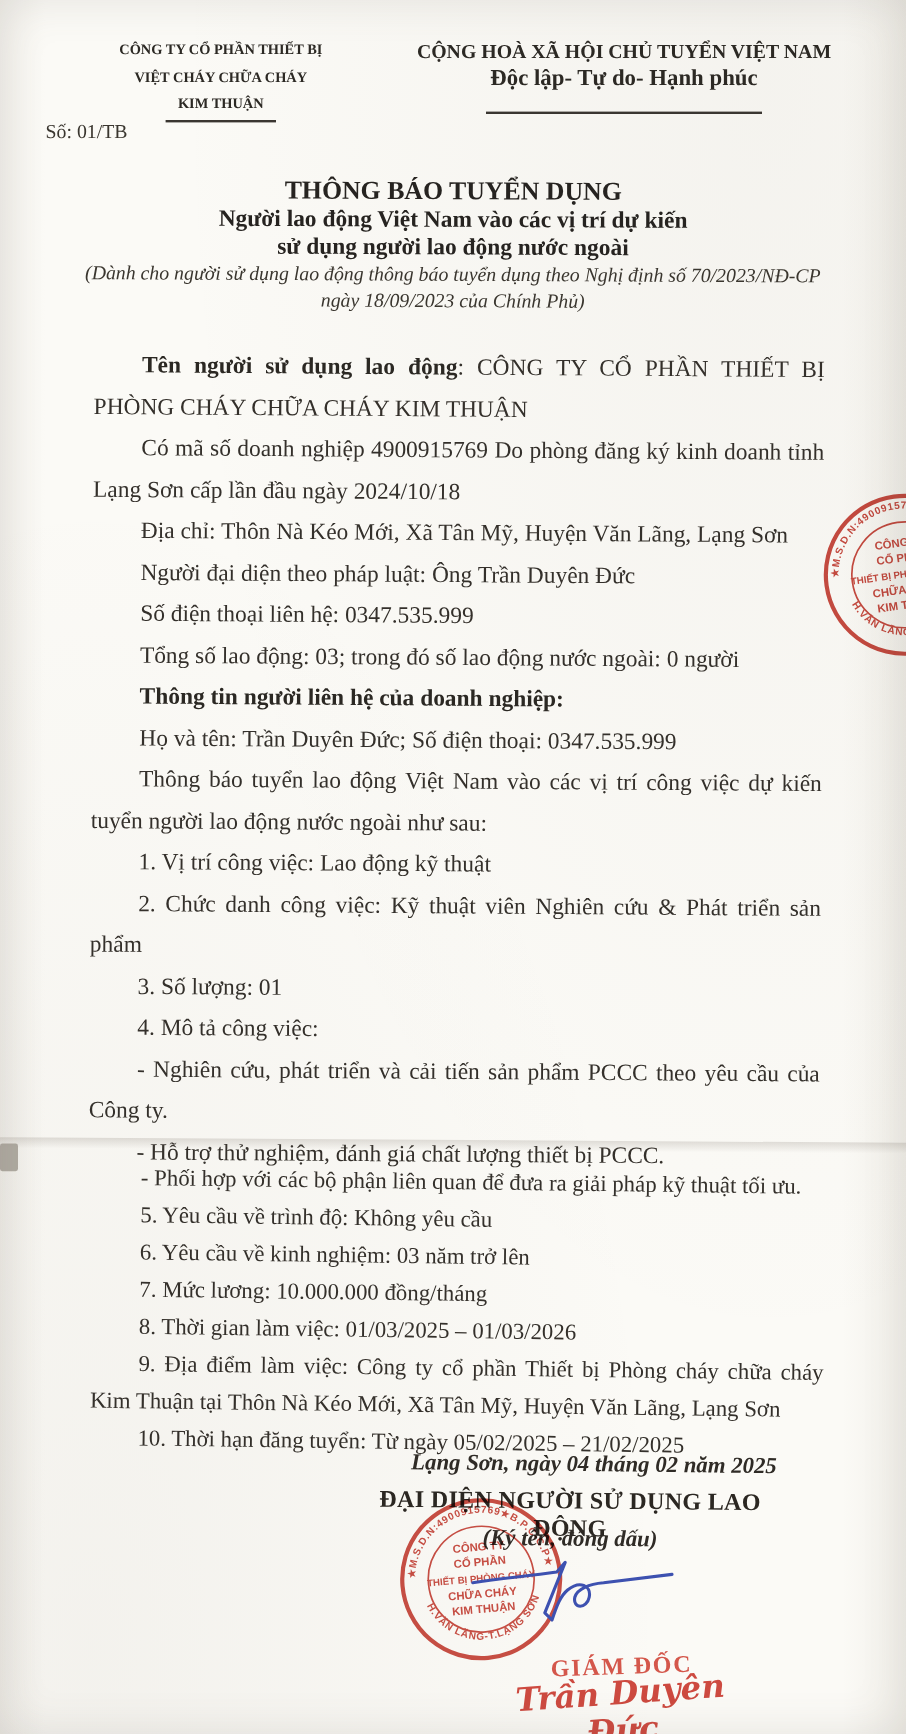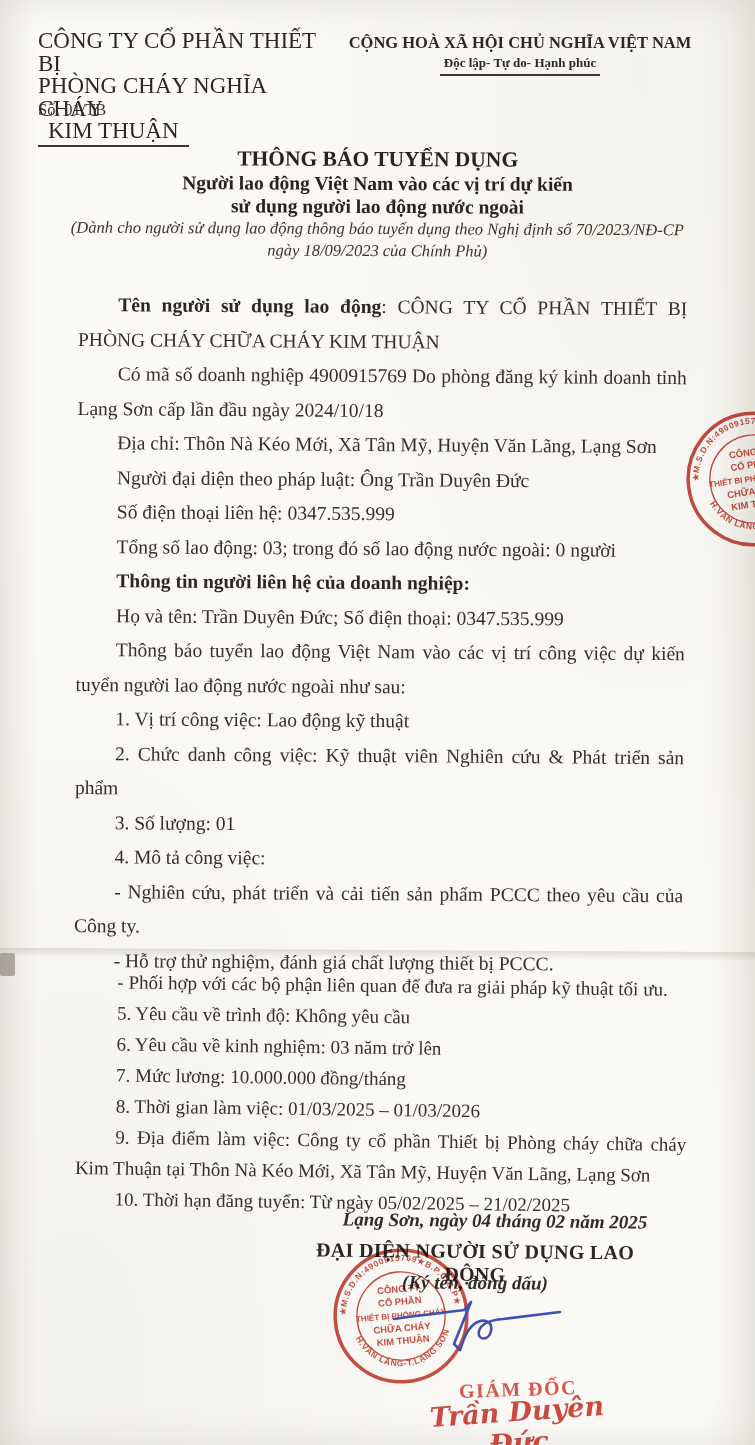--- a/index.html
+++ b/index.html
@@ -5,26 +5,26 @@
   html,body{margin:0;padding:0;}
   body{width:755px;height:1445px;background:#e8e6e2;font-family:"Liberation Serif","DejaVu Serif",serif;}
   #page{position:relative;width:755px;height:1445px;overflow:hidden;color:#34302b;
     background:
       radial-gradient(ellipse at 85% 5%, rgba(120,110,95,0.05), transparent 55%),
       radial-gradient(ellipse at 10% 95%, rgba(120,110,95,0.06), transparent 50%),
       linear-gradient(90deg,#f3f1ec 0%,#fbfaf6 5%,#fbfaf6 93%,#f1efe9 100%),
       #fbfaf6;}
   .abs{position:absolute;}
   
-  .company{left:38px;top:30px;width:292px;font-weight:normal;font-size:23px;line-height:22.5px;color:#2c2924;}
+  .company{left:38px;top:30px;width:292px;text-align:center;font-weight:bold;font-size:12px;line-height:22.5px;color:#2c2924;}
   .company .u{display:inline-block;border-bottom:2px solid #3a3631;padding:0 10px 2px 10px;}
   .docnum{left:38px;top:100px;width:292px;text-align:left;font-size:16.5px;color:#3a362f;}
   .national{left:325px;top:32px;width:390px;text-align:center;font-weight:bold;color:#2c2924;}
   .national .l1{font-size:16.5px;line-height:21px;}
-  .national .l2{display:inline-block;margin-top:2px;font-size:13px;border-bottom:2px solid #3a3631;padding:0 4px 3px 4px;}
+  .national .l2{display:inline-block;margin-top:2px;font-size:19px;border-bottom:2px solid #3a3631;padding:0 4px 16px 4px;}
   
   .titleblock{left:0;top:146px;width:755px;text-align:center;transform:rotate(0.25deg);}
   .t-main{font-size:21.5px;font-weight:bold;line-height:26px;color:#262320;}
   .t-sub{font-size:19.5px;font-weight:bold;line-height:23px;color:#262320;}
   .t-note{font-size:16.5px;font-style:italic;line-height:21.5px;color:#3a362f;}
   
   .bodytext{font-size:19.5px;line-height:34.5px;text-align:justify;color:#34302b;}
   .sec1{left:76px;top:288px;width:609px;transform:rotate(0.4deg);transform-origin:left center;}
   .sec2{left:76px;top:966px;width:611px;font-size:19px;line-height:31px;transform:rotate(0.75deg);transform-origin:left center;}
   .bodytext p{margin:0;text-indent:40px;}
@@ -52,27 +52,27 @@
   .notch{left:0;top:953px;width:15px;height:23px;background:#a39d94;opacity:.85;border-radius:2px;}
   .edge-shade{left:0;top:0;width:755px;height:1445px;box-shadow:inset 0 0 38px rgba(95,88,75,.14);pointer-events:none;}
 </style>
 </head>
 <body>
 
 <div id="page">
 
   <div class="abs company">
     <div>CÔNG TY CỔ PHẦN THIẾT BỊ</div>
-    <div>PHÒNG CHÁY NGHĨA CHÁY</div>
+    <div>VIỆT CHÁY CHỮA CHÁY</div>
     <div><span class="u">KIM THUẬN</span></div>
   </div>
   <div class="abs docnum">Số: 01/TB</div>
 
   <div class="abs national">
-    <div class="l1">CỘNG HOÀ XÃ HỘI CHỦ NGHĨA VIỆT NAM</div>
+    <div class="l1">CỘNG HOÀ XÃ HỘI CHỦ TUYỂN VIỆT NAM</div>
     <div><span class="l2">Độc lập- Tự do- Hạnh phúc</span></div>
   </div>
 
   <div class="abs titleblock">
     <div class="t-main">THÔNG BÁO TUYỂN DỤNG</div>
     <div class="t-sub">Người lao động Việt Nam vào các vị trí dự kiến</div>
     <div class="t-sub">sử dụng người lao động nước ngoài</div>
     <div class="t-note">(Dành cho người sử dụng lao động thông báo tuyển dụng theo Nghị định số 70/2023/NĐ-CP</div>
     <div class="t-note">ngày 18/09/2023 của Chính Phủ)</div>
   </div>

